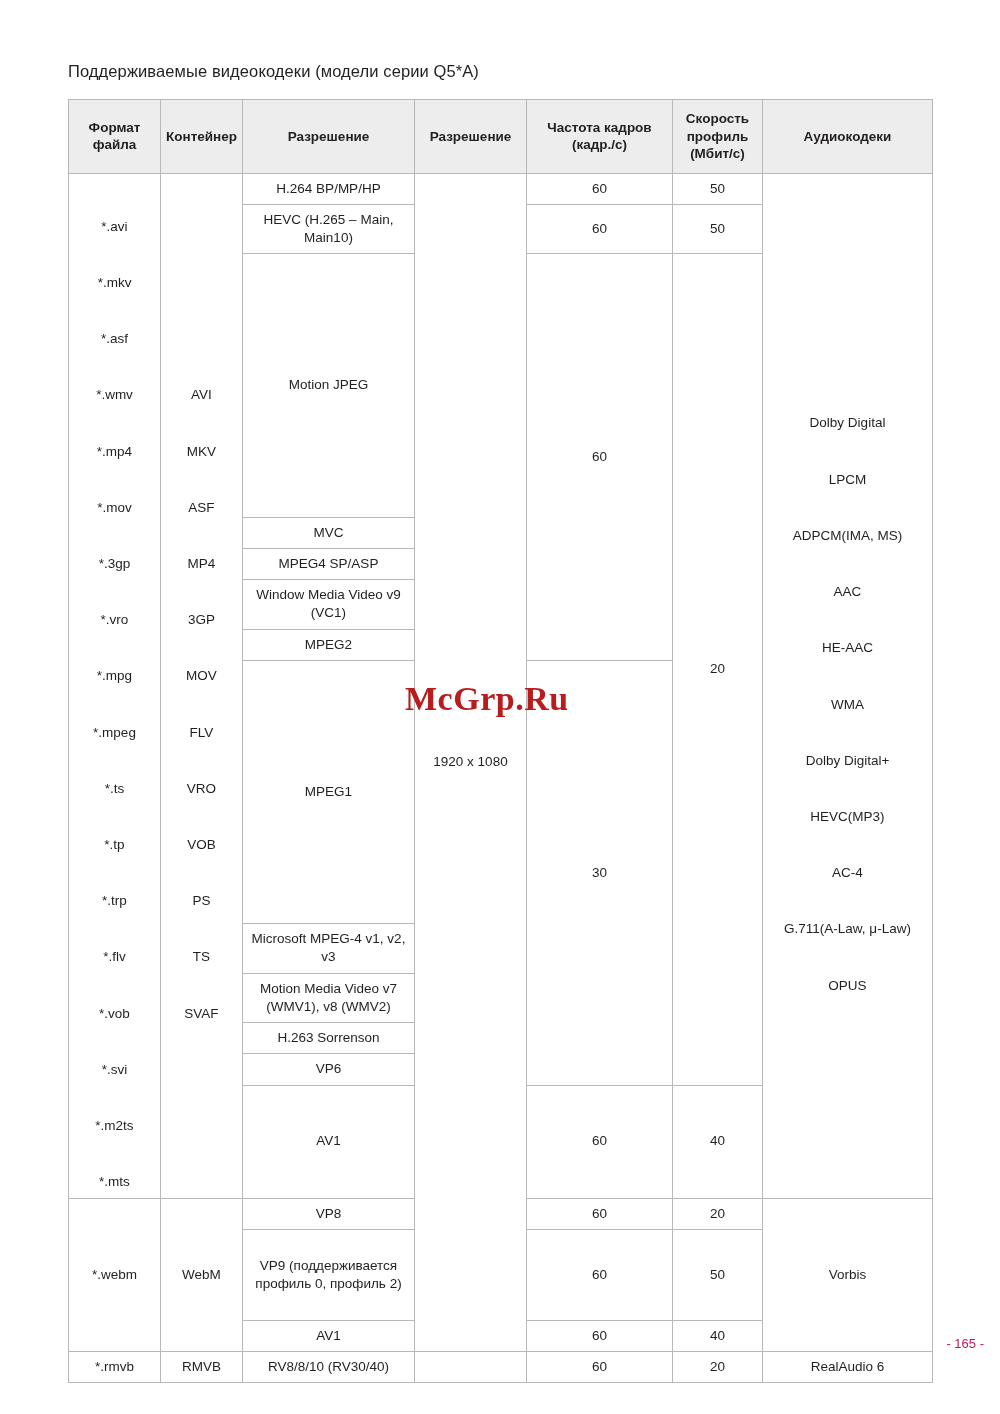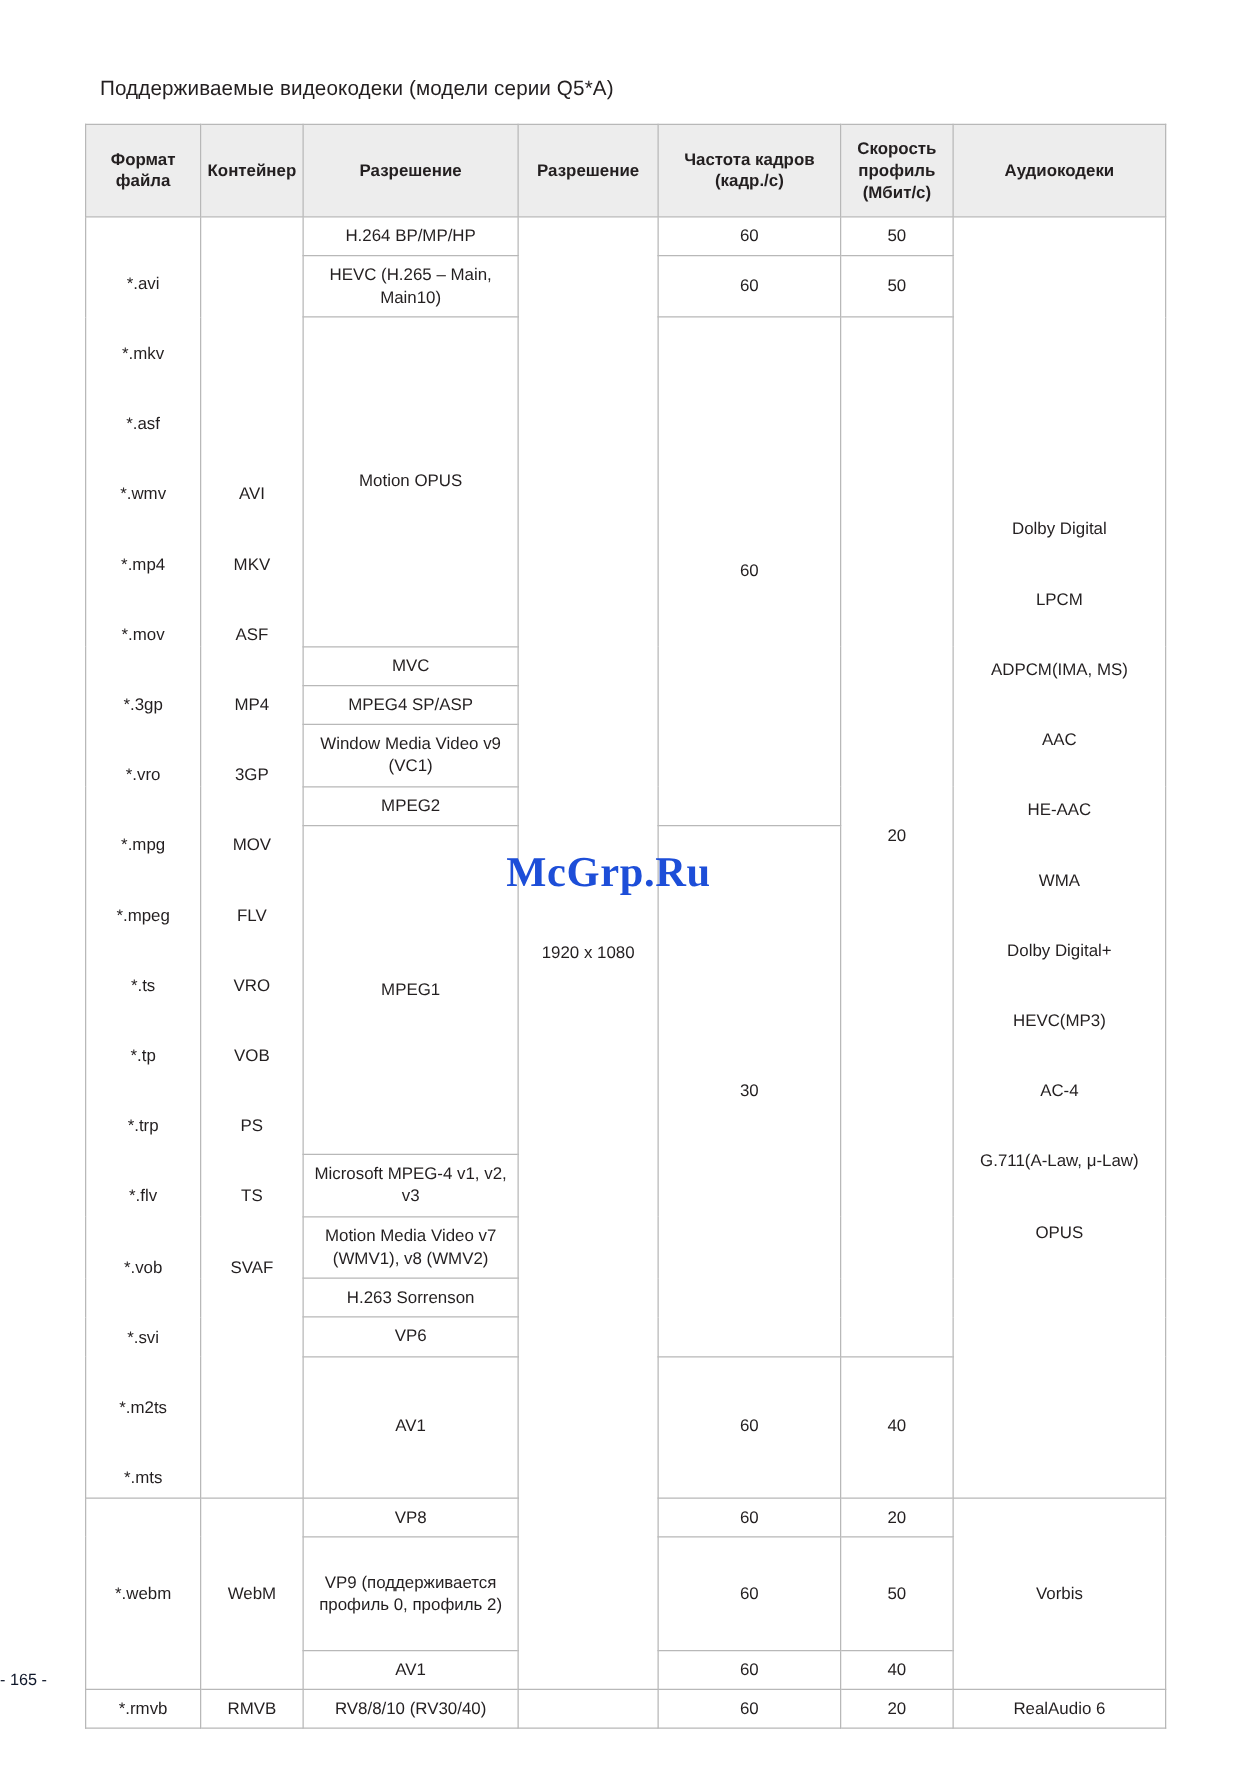--- a/index.html
+++ b/index.html
@@ -17,21 +17,21 @@
   .page {
     position: relative;
     width: 1000px;
     height: 1414px;
     box-sizing: border-box;
     padding: 62px 68px 0 68px;
   }
   .doc-title {
     font-size: 16.5px;
     color: #231f20;
-    margin: 0 0 18px 12px;
+    margin: 0 0 18px 0;
     font-weight: 400;
     letter-spacing: 0.1px;
   }
   table.codec-table {
     border-collapse: collapse;
     width: 864px;
     table-layout: fixed;
   }
   table.codec-table td, table.codec-table th {
     border: 1px solid #b8b8b8;
@@ -65,33 +65,33 @@
     line-height: 2.55;
     font-size: 13.5px;
   }
   .watermark {
     position: absolute;
     left: 405px;
     top: 680px;
     font-family: "Liberation Serif", serif;
     font-size: 34px;
     font-weight: 700;
-    color: #1d4ed8;
+    color: #b91c1c;
     letter-spacing: 0.5px;
     pointer-events: none;
     font-style: normal;
   }
   .page-number {
     position: absolute;
     left: 0;
     right: 16px;
     top: 1336px;
-    text-align: left;
+    text-align: right;
     font-size: 13px;
-    color: #0f172a;
+    color: #be185d;
   }
   .stack-line { display: block; margin-top: 38px; }
 </style>
 </head>
 <body>
 
 <div class="page">
 
   <h1 class="doc-title">Поддерживаемые видеокодеки (модели серии Q5*A)</h1>
 
@@ -170,21 +170,21 @@
             <span class="stack-line">G.711(A-Law, μ-Law)</span>
             <span class="stack-line">OPUS</span>
           </td>
       </tr>
       <tr>
         <td>HEVC (H.265 – Main, Main10)</td>
         <td>60</td>
         <td>50</td>
       </tr>
       <tr>
-        <td>Motion OPUS</td>
+        <td>Motion JPEG</td>
         <td rowspan="5">60</td>
         <td rowspan="10">20</td>
       </tr>
       <tr>
         <td>MVC</td>
       </tr>
       <tr>
         <td>MPEG4 SP/ASP</td>
       </tr>
       <tr>

